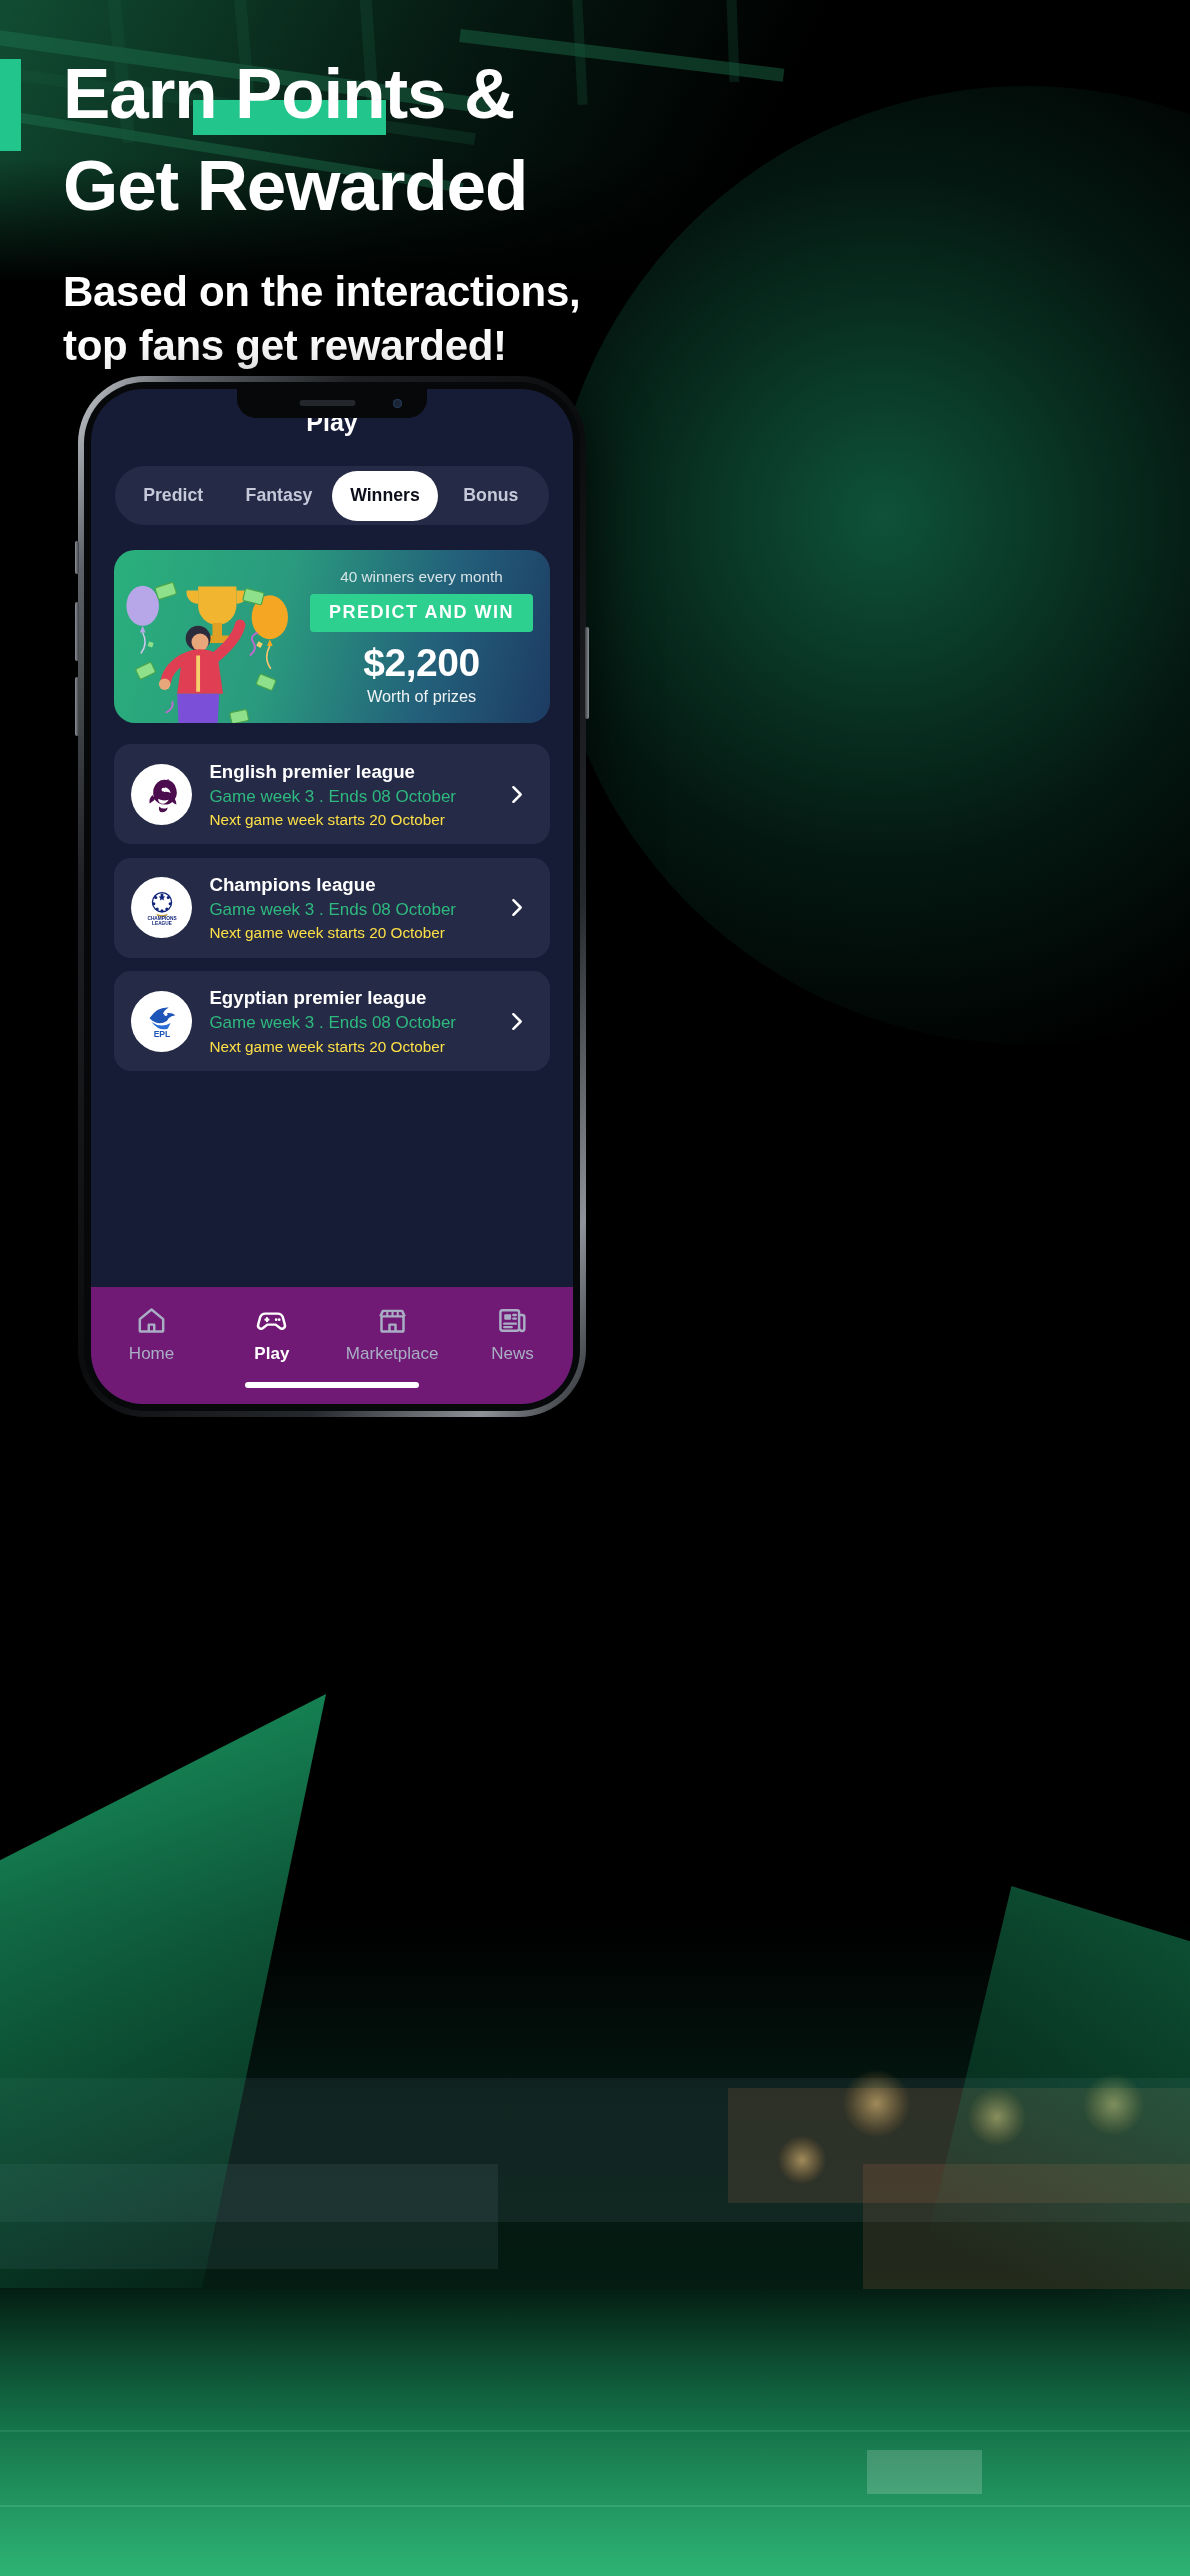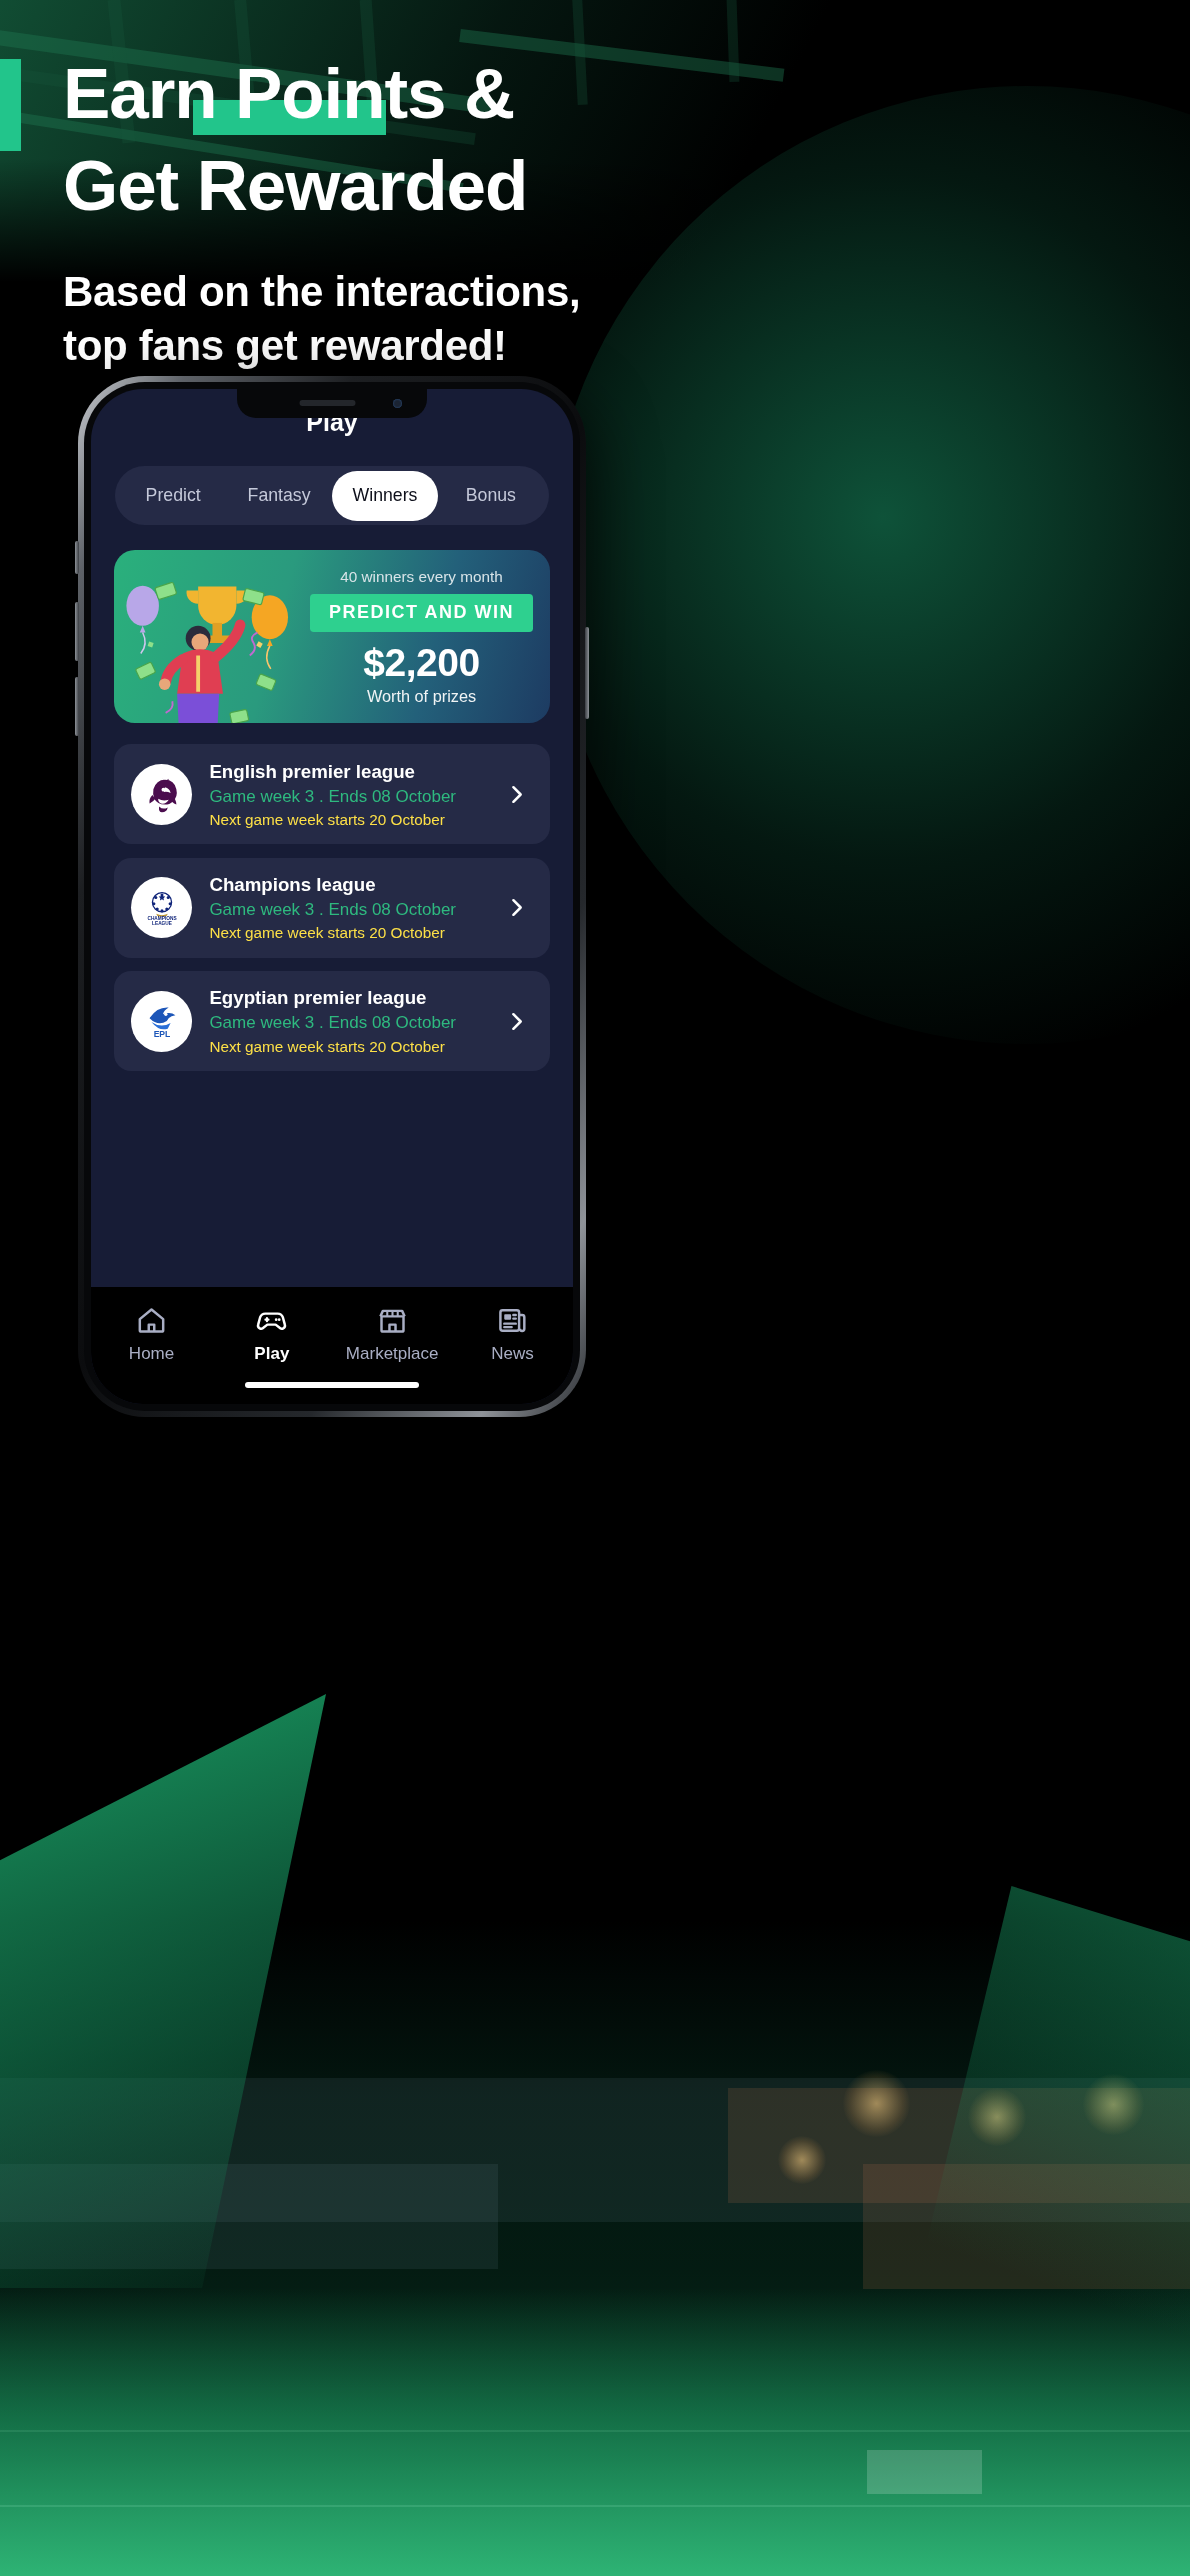--- a/index.html
+++ b/index.html
@@ -221,21 +221,21 @@
     display: flex; align-items: center;
     padding: 4.8px;
   }
   .seg {
     flex: 1;
     height: 100%;
     display: flex; align-items: center; justify-content: center;
     border-radius: 25px;
     color: #c5c9da;
     font-size: 17.7px;
-    font-weight: 400;
+    font-weight: 700;
     white-space: nowrap;
   }
   .seg.active { background: #ffffff; color: #0d0f1a; }
 
   .promo {
     margin: 25px 23px 0 23px;
     height: 173px;
     border-radius: 21px;
     background: linear-gradient(105deg, #2ab07c 0%, #2a9a7e 38%, #23607a 72%, #1d3b62 100%);
     display: flex; align-items: center;
@@ -283,21 +283,21 @@
   .league-meta { color: #2eb97f; font-size: 17px; margin-top: 3.8px; line-height: 1.2; }
   .league-next { color: #fde047; font-size: 15.3px; margin-top: 3.8px; line-height: 1.2; }
   .chev {
     flex: none; width: 25px; height: 25px;
     color: #ffffff;
   }
 
   .tabbar {
     position: absolute; left: 0; right: 0; bottom: 0;
     height: 117px;
-    background: #000000;
+    background: #701a75;
     display: flex; align-items: flex-start;
     padding-top: 17px;
   }
   .tabitem {
     flex: 1;
     display: flex; flex-direction: column; align-items: center; gap: 7.7px;
     color: #a9aec4;
   }
   .tabitem.active { color: #ffffff; }
   .tabitem .ticon { width: 33px; height: 33px; }

